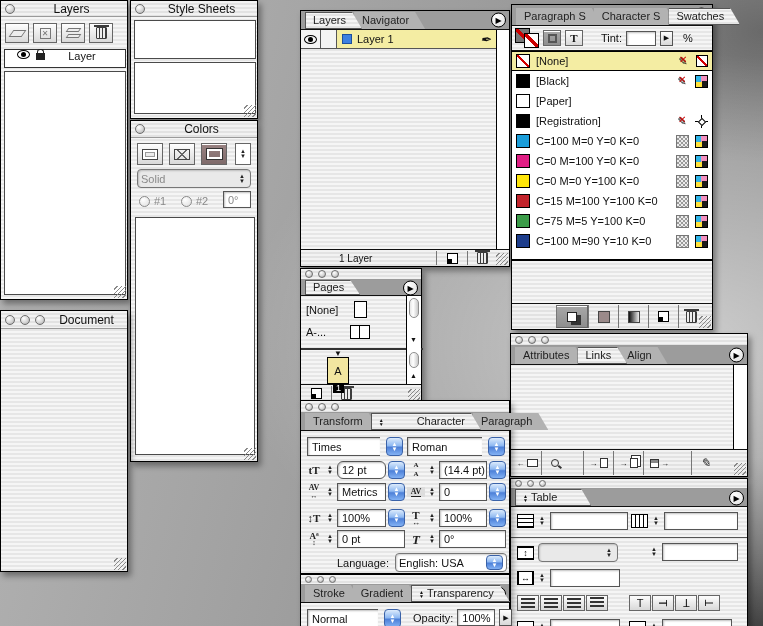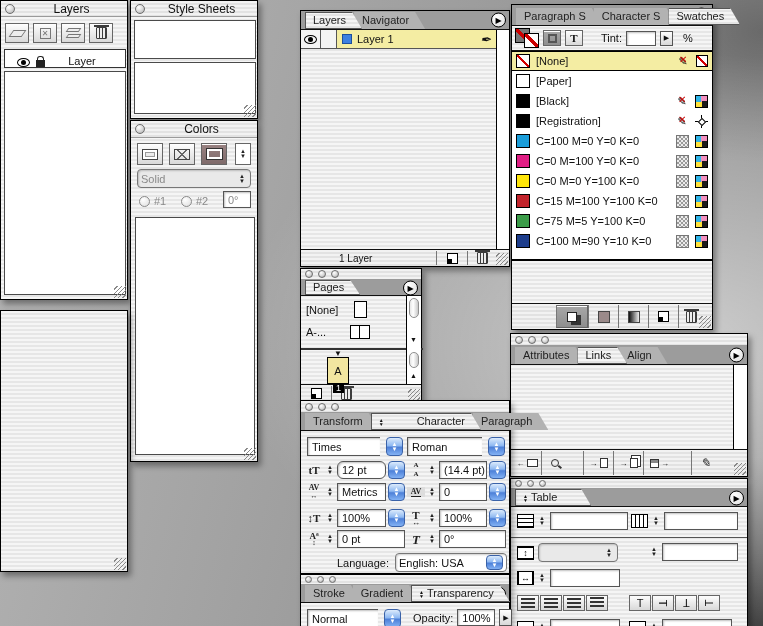--- a/index.html
+++ b/index.html
@@ -141,21 +141,21 @@
     </div>
   <div class="mbtn" style="left:60px;top:22px;width:24px;height:20px;">
     <span style="display:flex;flex-direction:column;gap:2px;">
         <i class="par" style="height:4px;"></i>
         <i class="par" style="height:4px;"></i>
       </span>
     </div>
   <div class="mbtn" style="left:88px;top:22px;width:24px;height:20px;">
       <span class="trash"></span>
     </div>
-  <div style="position:absolute;left:3px;top:48px;width:122px;height:19px;background:#fff;border:1px solid #333;display:flex;align-items:flex-end;gap:6px;padding:0 12px;">
+  <div style="position:absolute;left:3px;top:48px;width:122px;height:19px;background:#fff;border:1px solid #333;display:flex;align-items:flex-start;gap:6px;padding:0 12px;">
     <span class="eye"></span>
     <span class="lock"></span>
     <span style="flex:1;text-align:center;">Layer</span>
   </div>
   <div class="list" style="left:3px;top:70px;width:122px;height:224px;"></div>
   <span class="grip"></span>
 </div>
 
 <div class="pal" style="left:130px;top:0;width:128px;height:119px;">
   <div class="tbar" style="height:16px;">
@@ -197,20 +197,26 @@
     <span class="lbl dim">#2</span>
   </div>
   <div class="fld" style="position:absolute;left:92px;top:70px;width:28px;height:17px;">
     <span class="dim">0°</span>
   </div>
   <div class="list" style="left:4px;top:96px;width:120px;height:238px;"></div>
   <span class="grip"></span>
 </div>
 
 <div class="pal" style="left:0;top:310px;width:128px;height:262px;">
+  <div class="tbar" style="height:18px;">
+    <span class="gem"></span>
+    <span class="gem"></span>
+    <span class="gem"></span>
+    <span class="ttl">Document</span>
+  </div>
   <span class="grip"></span>
 </div>
 
 <div class="pal" style="left:300px;top:10px;width:210px;height:257px;">
   <div class="tabbar" style="height:19px;">
     <span class="tab act">Layers</span>
     <span class="tab">Navigator</span>
     <span class="marrow"></span>
   </div>
   <div style="position:absolute;left:0;top:19px;right:13px;height:19px;display:flex;border-bottom:1px solid #555;">
@@ -406,30 +412,30 @@
     <span class="lbl" style="margin-left:6px;">%</span>
   </div>
   <div style="position:absolute;left:0;top:46px;width:100%;height:210px;background:#fff;border-bottom:2px solid #000;">
     <div class="srow sel">
       <span class="chip none-bg"></span>
       <span class="nm">[None]</span>
       <span class="px"></span>
       <span class="chip none-bg" style="width:12px;height:12px;"></span>
     </div>
     <div class="srow">
+      <span class="chip" style="background: rgb(0, 0, 0);"></span>
+      <span class="nm">[Black]</span>
+      <span class="px"></span>
+        <span class="cmyk"></span>
+    </div>
+    <div class="srow">
       <span class="chip" style="background: rgb(255, 255, 255);"></span>
       <span class="nm">[Paper]</span>
       <span style="width:14px;"></span>
         <span style="width:13px;"></span>
-    </div>
-    <div class="srow">
-      <span class="chip" style="background: rgb(0, 0, 0);"></span>
-      <span class="nm">[Black]</span>
-      <span class="px"></span>
-        <span class="cmyk"></span>
     </div>
     <div class="srow">
       <span class="chip" style="background: rgb(0, 0, 0);"></span>
       <span class="nm">[Registration]</span>
       <span class="px"></span>
         <span class="reg"></span>
     </div>
     <div class="srow">
       <span class="chip" style="background: rgb(26, 157, 217);"></span>
       <span class="nm">C=100 M=0 Y=0 K=0</span>

